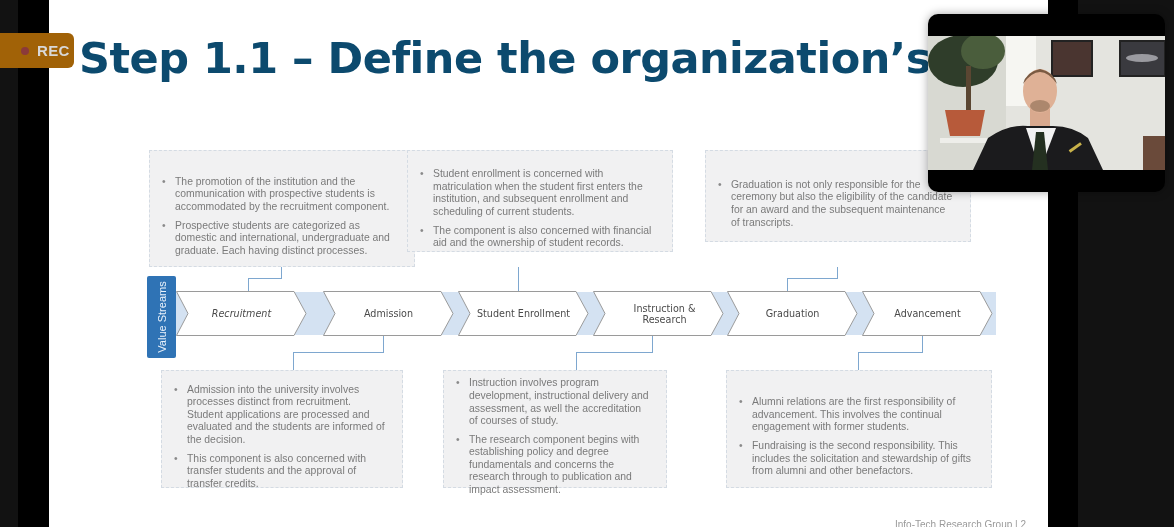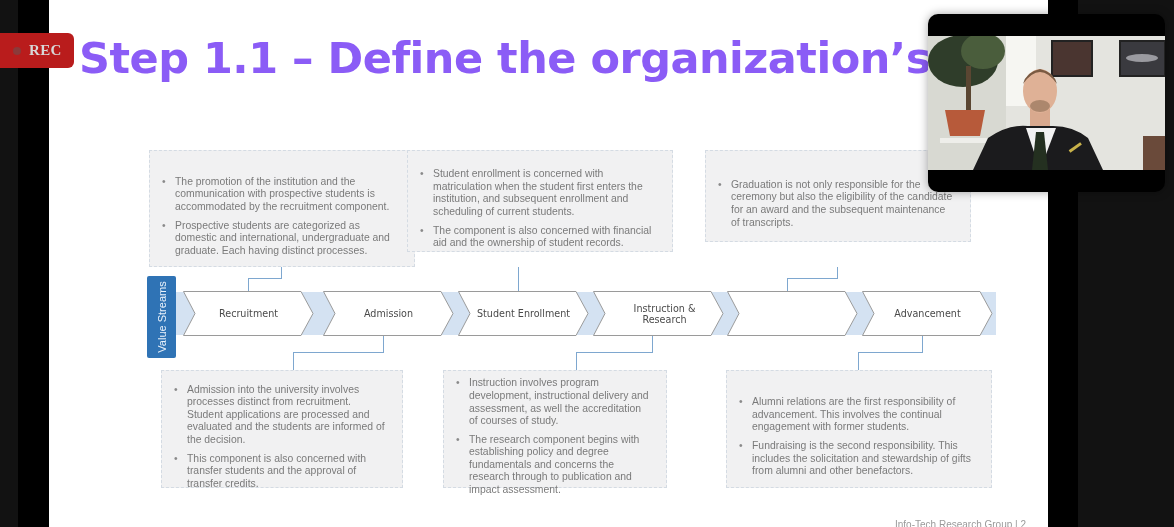--- a/index.html
+++ b/index.html
@@ -1,34 +1,34 @@
 <!DOCTYPE html>
 <html><head>
 <meta charset="utf-8">
 <style>
   * { box-sizing: border-box; margin: 0; padding: 0; }
   html, body { width: 1174px; height: 527px; overflow: hidden; background: #121212; font-family: "Liberation Sans", sans-serif; }
   #stage { position: relative; width: 1174px; height: 527px; background: #121212; }
   .black-band { position: absolute; top: 0; height: 527px; background: #000; }
   #slide { position: absolute; left: 49px; top: 0; width: 999px; height: 527px; background: #fff; overflow: hidden; }
-  .slide-title { position: absolute; left: 30px; top: 36px; font-family: "DejaVu Sans", sans-serif; font-weight: bold; font-size: 43px; line-height: 45px; color: #8b5cf6; letter-spacing: -0.5px; }
+  .slide-title { position: absolute; left: 30px; top: 36px; font-family: "DejaVu Sans", sans-serif; font-weight: bold; font-size: 43px; line-height: 45px; color: #0c4a6e; letter-spacing: -0.5px; }
   .box { position: absolute; background: #f1f1f2; border: 1px dashed #d4dbe3; padding: 16px 14px 0 12px; display: flex; flex-direction: column; justify-content: center; }
   .box ul { list-style: none; }
   .box li { position: relative; padding-left: 13px; font-size: 10.4px; line-height: 12.6px; color: #7a7a7a; margin-bottom: 6px; }
   .box li:last-child { margin-bottom: 0; }
   .box li::before { content: "•"; position: absolute; left: 0; top: 0; color: #8a8a8a; }
   .vs-tag { position: absolute; left: 98px; top: 276px; width: 29px; height: 82px; background: #2f73b5; border-radius: 2px; display: flex; align-items: center; justify-content: center; }
   .vs-tag span { transform: rotate(-90deg); white-space: nowrap; color: #eaf2fb; font-size: 11px; }
   .band { position: absolute; left: 127px; top: 292px; width: 820px; height: 43px; background: #d4e2f2; }
   .chev { position: absolute; top: 291px; height: 45px; }
   .chev svg { position: absolute; left: 0; top: 0; }
   .chev .lbl { position: absolute; left: 14px; right: 14px; top: 0; bottom: 0; display: flex; align-items: center; justify-content: center; text-align: center; font-family: "DejaVu Sans", sans-serif; font-size: 9.6px; line-height: 11px; color: #4a4a4a; }
   .conn { position: absolute; border-color: #7ea7cf; border-style: solid; border-width: 0; }
   .footer { position: absolute; right: 22px; top: 519px; font-size: 10px; color: #9a9a9a; }
-  #rec { position: absolute; left: 0; top: 33px; width: 74px; height: 35px; background: #b91c1c; border-radius: 0 6px 6px 0; display: flex; align-items: center; padding-left: 13px; font-family: Liberation Serif, serif; }
+  #rec { position: absolute; left: 0; top: 33px; width: 74px; height: 35px; background: #a16207; border-radius: 0 6px 6px 0; display: flex; align-items: center; padding-left: 21px; }
   #rec .dot { width: 8px; height: 8px; border-radius: 50%; background: #8b3a3a; margin-right: 8px; }
   #rec span { color: #d8d8d8; font-size: 15px; font-weight: bold; letter-spacing: 0.3px; }
   #video { position: absolute; left: 928px; top: 14px; width: 237px; height: 178px; background: #000; border-radius: 10px; overflow: hidden; box-shadow: 0 0 10px rgba(0,0,0,0.35); }
   #video .feed { position: absolute; left: 0; top: 22px; width: 237px; height: 134px; background: linear-gradient(90deg, #d9dbd6 0%, #e7e7e2 40%, #ececea 70%, #d6d3cf 100%); overflow: hidden; }
 </style>
 </head>
 <body>
 
 <div id="stage">
   <div class="black-band" style="left:18px;width:31px;"></div>
@@ -62,21 +62,21 @@
     <div class="conn" style="left:469px;top:267px;width:1px;height:12px;border-left-width:1px;"></div>
     <div class="conn" style="left:469px;top:278px;width:1px;height:14px;border-left-width:1px;"></div>
     <div class="conn" style="left:738px;top:267px;width:51px;height:12px;border-right-width:1px;border-bottom-width:1px;"></div>
     <div class="conn" style="left:738px;top:278px;width:1px;height:14px;border-left-width:1px;"></div>
 
     <div class="vs-tag">
       <span>Value Streams</span>
     </div>
     <div class="band"></div>
 
-    <div class="chev" style="left:134px;width:131px;">
+    <div class="chev" style="left:127px;width:131px;font-style:italic;">
       <svg width="131" height="45">
           <polygon points="0.5,0.5 118,0.5 130,22.5 118,44.5 0.5,44.5 12,22.5" fill="#fff" stroke="#9a9a9a" stroke-width="1"></polygon>
         </svg>
       <div class="lbl">Recruitment</div>
     </div>
     <div class="chev" style="left:409px;width:131px;">
       <svg width="131" height="45">
           <polygon points="0.5,0.5 118,0.5 130,22.5 118,44.5 0.5,44.5 12,22.5" fill="#fff" stroke="#9a9a9a" stroke-width="1"></polygon>
         </svg>
       <div class="lbl">Student Enrollment</div>
@@ -90,20 +90,21 @@
     <div class="chev" style="left:544px;width:131px;">
       <svg width="131" height="45">
           <polygon points="0.5,0.5 118,0.5 130,22.5 118,44.5 0.5,44.5 12,22.5" fill="#fff" stroke="#9a9a9a" stroke-width="1"></polygon>
         </svg>
       <div class="lbl" style="left:34px;right:22px;">Instruction &amp; Research</div>
     </div>
     <div class="chev" style="left:678px;width:131px;">
       <svg width="131" height="45">
           <polygon points="0.5,0.5 118,0.5 130,22.5 118,44.5 0.5,44.5 12,22.5" fill="#fff" stroke="#9a9a9a" stroke-width="1"></polygon>
         </svg>
+      <div class="lbl">Graduation</div>
     </div>
     <div class="chev" style="left:813px;width:131px;">
       <svg width="131" height="45">
           <polygon points="0.5,0.5 118,0.5 130,22.5 118,44.5 0.5,44.5 12,22.5" fill="#fff" stroke="#9a9a9a" stroke-width="1"></polygon>
         </svg>
       <div class="lbl">Advancement</div>
     </div>
 
     <div class="conn" style="left:244px;top:336px;width:91px;height:17px;border-right-width:1px;border-bottom-width:1px;"></div>
     <div class="conn" style="left:244px;top:352px;width:1px;height:18px;border-left-width:1px;"></div>

